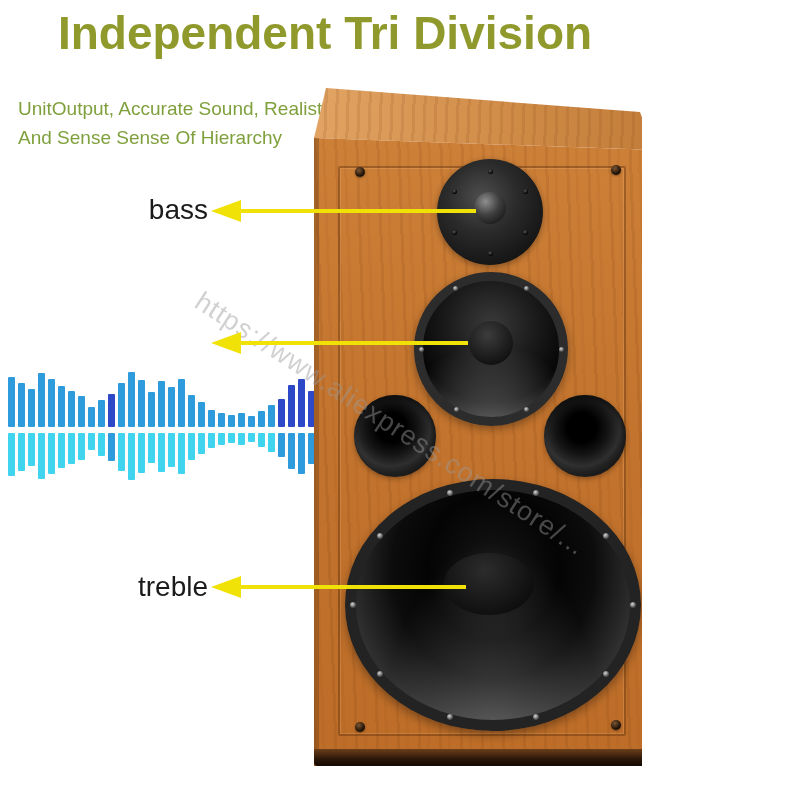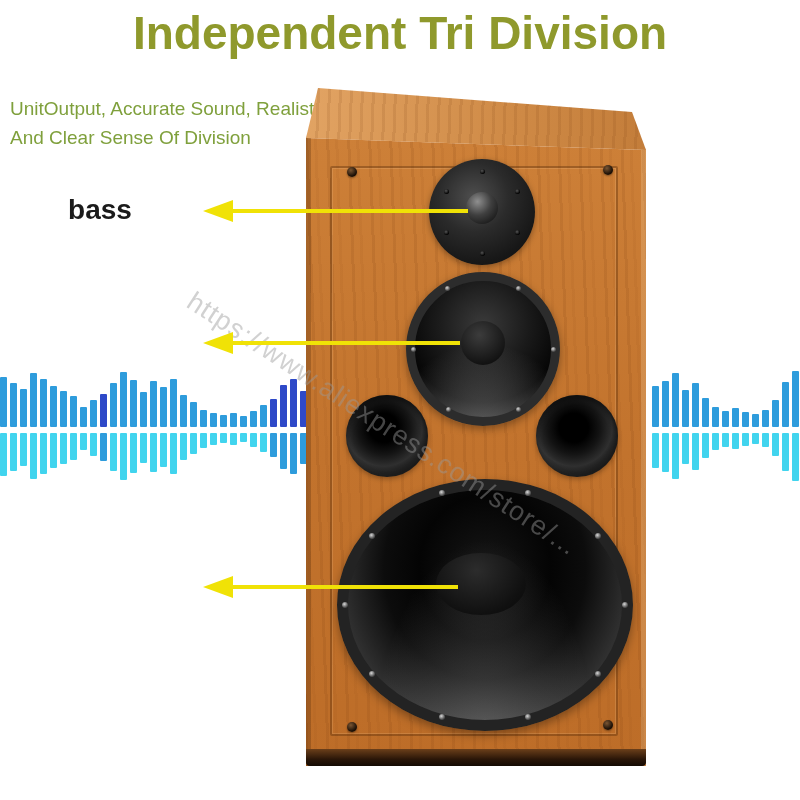--- a/index.html
+++ b/index.html
@@ -1,17 +1,17 @@
 <!DOCTYPE html>
 <html style="--c-title: #8F992C; --c-description: #7FA03C; --c-label: #1B1B1B; --c-arrow: #F0E206; --c-bar-blue: #2E9CDC; --c-bar-dark: #2E49C8; --c-bar-cyan: #41D4EE; --c-wood: #C5762F; --c-watermark: #9A9A9A;"><head>
 <meta charset="utf-8">
 <style>
   * { box-sizing: border-box; margin: 0; padding: 0; }
   body { background: #ffffff; font-family: "Liberation Sans", sans-serif; }
-  .stage { position: relative; width: 800px; height: 800px; background: #fff; overflow: hidden; }
+  .stage { position: relative; width: 634px; height: 800px; background: #fff; overflow: hidden; margin-left: 8px; }
 
   .title {
     position: absolute; top: 6px; left: 0; right: 0;
     text-align: center; font-size: 46px; font-weight: 700;
     color: var(--c-title); letter-spacing: 0;
   }
   .desc {
     position: absolute; left: 10px; top: 94px;
     font-size: 19px; line-height: 29px; color: var(--c-description);
   }
@@ -102,22 +102,22 @@
   }
 
   .watermark {
     position: absolute; left: 198px; top: 286px; z-index: 5;
     transform: rotate(33deg); transform-origin: 0 0;
     font-size: 27px; letter-spacing: 1px; white-space: nowrap;
     color: var(--c-watermark); opacity: .45;
   }
 
   .ann-label {
-    position: absolute; left: 0; width: 200px; text-align: center; z-index: 6;
-    font-size: 28px; font-weight: 700; color: var(--c-label);
+    position: absolute; left: 0; width: 200px; text-align: right; z-index: 6;
+    font-size: 28px; font-weight: 400; color: var(--c-label);
   }
   .lbl-bass    { top: 194px; }
   .lbl-mid     { top: 327px; }
   .lbl-treble  { top: 571px; }
   .arrow { position: absolute; display: flex; align-items: center; height: 22px; z-index: 6; }
   .arrow .head {
     width: 0; height: 0;
     border-top: 11px solid transparent; border-bottom: 11px solid transparent;
     border-right: 30px solid var(--c-arrow);
   }
@@ -128,21 +128,21 @@
 </style>
 </head>
 <body>
 
 <div class="stage">
 
   <h1 class="title">Independent Tri Division</h1>
 
   <div class="desc">
     <div>UnitOutput, Accurate Sound, Realistic</div>
-    <div>And Clear Sense Of Division</div>
+    <div>And Sense Sense Of Hierarchy</div>
   </div>
 
   <div class="eq eq-left" id="eq-left">
       <div class="eq-bar" style="left: 0px; top: 17px; height: 50px; width: 7px; background: rgb(46, 156, 220);"></div>
       <div class="eq-bar" style="left: 0px; top: 73px; height: 43px; width: 7px; background: rgb(65, 212, 238);"></div>
       <div class="eq-bar" style="left: 10px; top: 23px; height: 44px; width: 7px; background: rgb(46, 156, 220);"></div>
       <div class="eq-bar" style="left: 10px; top: 73px; height: 38px; width: 7px; background: rgb(65, 212, 238);"></div>
       <div class="eq-bar" style="left: 20px; top: 29px; height: 38px; width: 7px; background: rgb(46, 156, 220);"></div>
       <div class="eq-bar" style="left: 20px; top: 73px; height: 33px; width: 7px; background: rgb(65, 212, 238);"></div>
       <div class="eq-bar" style="left: 30px; top: 13px; height: 54px; width: 7px; background: rgb(46, 156, 220);"></div>
@@ -292,18 +292,19 @@
   <div class="arrow arr-bass">
     <div class="head"></div>
     <div class="shaft"></div>
   </div>
 
   <div class="arrow arr-mid">
     <div class="head"></div>
     <div class="shaft"></div>
   </div>
 
+  <div class="ann-label lbl-treble">treble</div>
   <div class="arrow arr-treble">
     <div class="head"></div>
     <div class="shaft"></div>
   </div>
 
 </div>
 
 </body></html>

